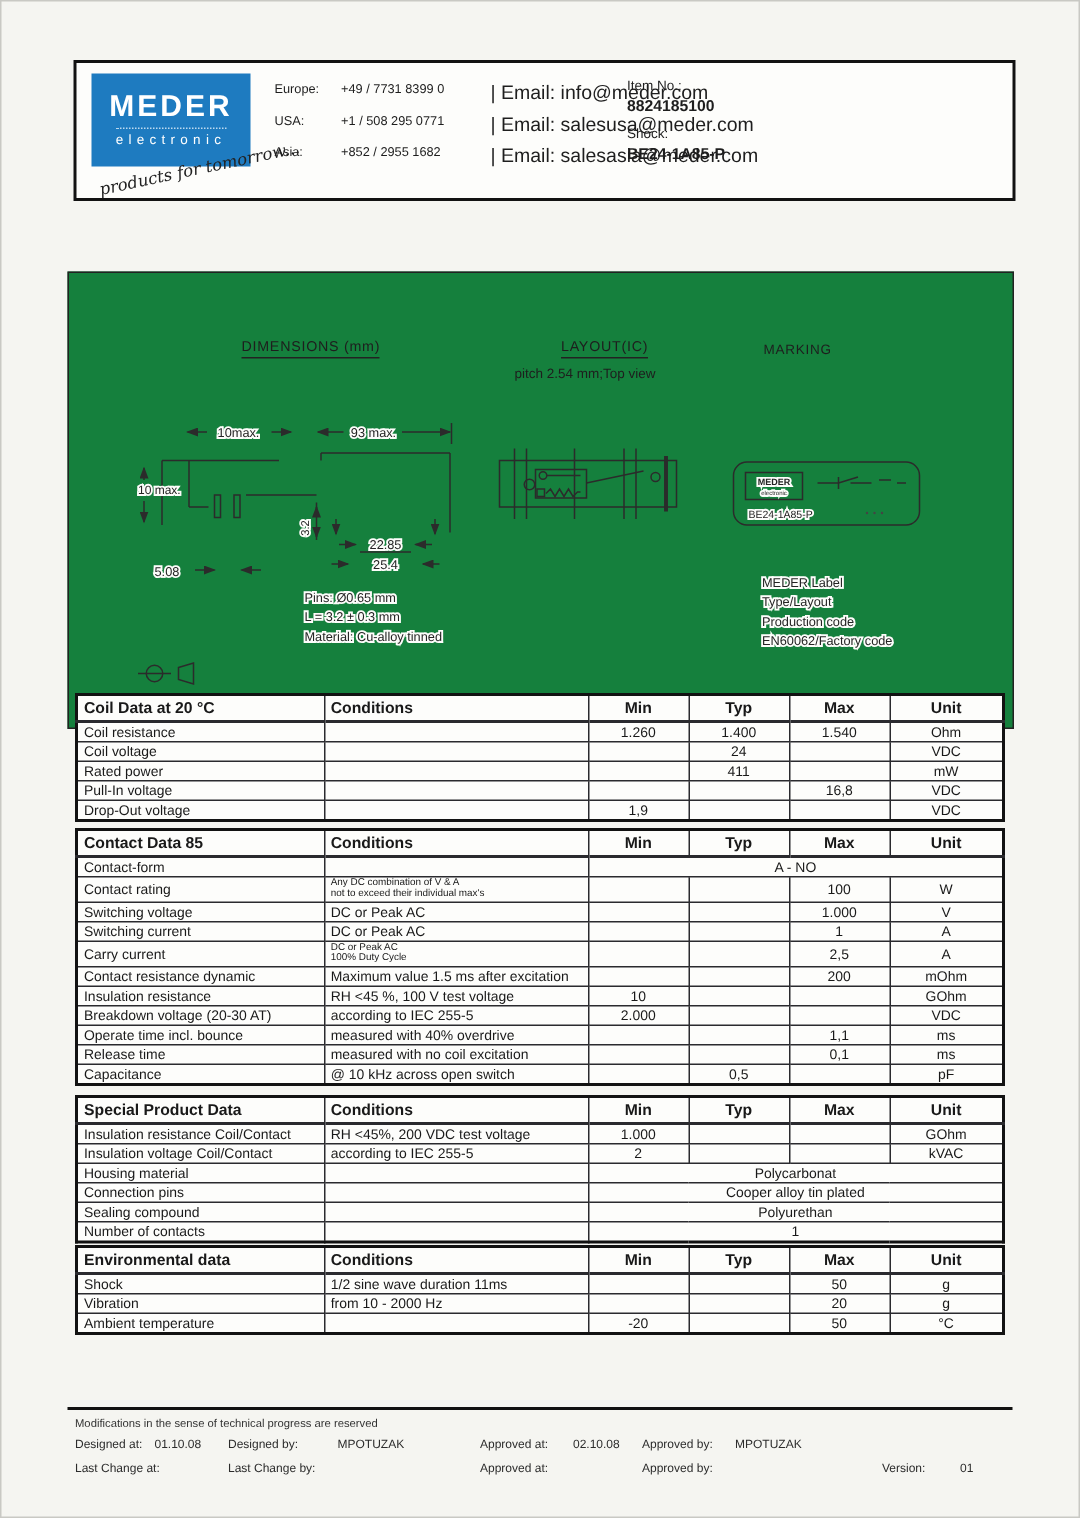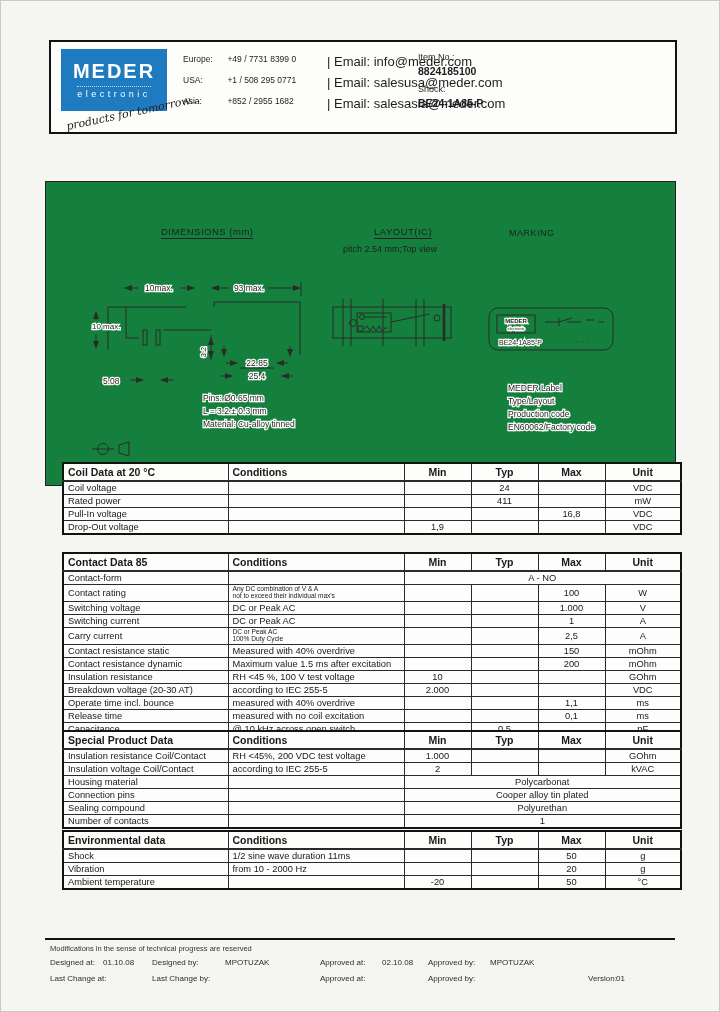--- a/index.html
+++ b/index.html
@@ -18,21 +18,21 @@
   .item-lbl{font-size:9px;}
   .item-val{font-size:10.5px;font-weight:bold;}
   
   .draw-box{left:45px;top:152px;width:629px;height:303px;border:1px solid #222;background:#15803d;margin-top:29px;}
   .dtitle{font-size:9.5px;letter-spacing:.5px;border-bottom:1px solid #222;padding-bottom:1px;white-space:nowrap;}
   .dsub{font-size:9px;white-space:nowrap;}
   svg text{font-family:"Liberation Sans",sans-serif;fill:#242424;paint-order:stroke;stroke:#fdfdfb;stroke-width:2.5px;}
   svg .ln{stroke:#2b2b2b;stroke-width:1;fill:none;}
   svg .thick{stroke-width:2.6;}
   
-  .tbl{position:absolute;left:50px;border-collapse:collapse;table-layout:fixed;width:620px;background:#fdfdfb;font-size:9.3px;color:#191919;margin-left:12px;}
+  .tbl{position:absolute;left:50px;border-collapse:collapse;table-layout:fixed;width:620px;background:#fdfdfb;font-size:9.3px;color:#191919;}
   .tbl td,.tbl th{border:1px solid #2a2a2e;padding:0 4px;height:12px;line-height:11px;white-space:nowrap;overflow:hidden;}
   .tbl{border:2px solid #121212;}
   .tbl th{font-size:10.5px;height:16px;border-bottom-width:2px;text-align:center;}
   .tbl th.t,.tbl td.t{text-align:left;}
   .tbl td.c{text-align:center;}
   .sm div{font-size:6.6px;line-height:6.8px;}
   .sm{height:16px !important;}
   
   .foot-line{left:45px;top:938px;width:630px;height:2px;background:#111;}
   .fnote{left:50px;top:944px;font-size:7.5px;color:#333;}
@@ -183,20 +183,28 @@
   <tbody>
       <tr>
     <th class="t">Coil Data at 20 °C</th>
     <th class="t">Conditions</th>
     <th>Min</th>
     <th>Typ</th>
     <th>Max</th>
     <th>Unit</th>
   </tr>
   <tr>
+        <td class="t">Coil resistance</td>
+        <td class="t"></td>
+        <td class="c">1.260</td>
+        <td class="c">1.400</td>
+        <td class="c">1.540</td>
+        <td class="c">Ohm</td>
+      </tr>
+  <tr>
         <td class="t">Coil voltage</td>
         <td class="t"></td>
         <td class="c"></td>
         <td class="c">24</td>
         <td class="c"></td>
         <td class="c">VDC</td>
       </tr>
   <tr>
         <td class="t">Rated power</td>
         <td class="t"></td>
@@ -279,28 +287,20 @@
         <td class="t sm">
           <div>DC or Peak AC</div>
           <div>100% Duty Cycle</div>
         </td>
         <td class="c"></td>
         <td class="c"></td>
         <td class="c">2,5</td>
         <td class="c">A</td>
       </tr>
   <tr>
-        <td class="t">Contact resistance static</td>
-        <td class="t">Measured with 40% overdrive</td>
-        <td class="c"></td>
-        <td class="c"></td>
-        <td class="c">150</td>
-        <td class="c">mOhm</td>
-      </tr>
-  <tr>
         <td class="t">Contact resistance dynamic</td>
         <td class="t">Maximum value 1.5 ms after excitation</td>
         <td class="c"></td>
         <td class="c"></td>
         <td class="c">200</td>
         <td class="c">mOhm</td>
       </tr>
   <tr>
         <td class="t">Insulation resistance</td>
         <td class="t">RH &lt;45 %, 100 V test voltage</td>
@@ -456,13 +456,13 @@
 <div class="abs ff" style="left:320px;top:958px">Approved at:</div>
 <div class="abs ff" style="left:382px;top:958px">02.10.08</div>
 <div class="abs ff" style="left:428px;top:958px">Approved by:</div>
 <div class="abs ff" style="left:490px;top:958px">MPOTUZAK</div>
 
 <div class="abs ff" style="left:50px;top:974px">Last Change at:</div>
 <div class="abs ff" style="left:152px;top:974px">Last Change by:</div>
 <div class="abs ff" style="left:320px;top:974px">Approved at:</div>
 <div class="abs ff" style="left:428px;top:974px">Approved by:</div>
 <div class="abs ff" style="left:588px;top:974px">Version:</div>
-<div class="abs ff" style="left:616px;top:974px">01</div>
+<div class="abs ff" style="left:640px;top:974px">01</div>
 
 </body></html>

